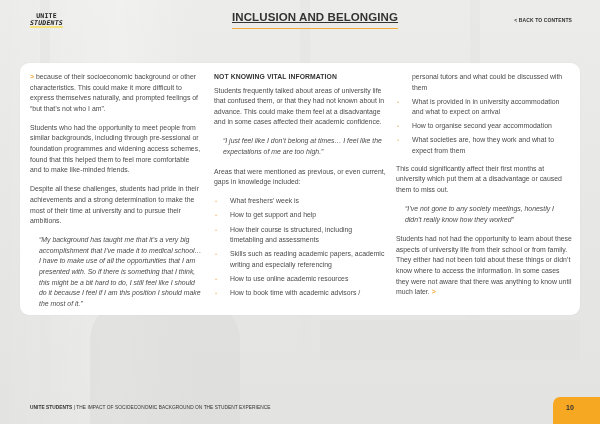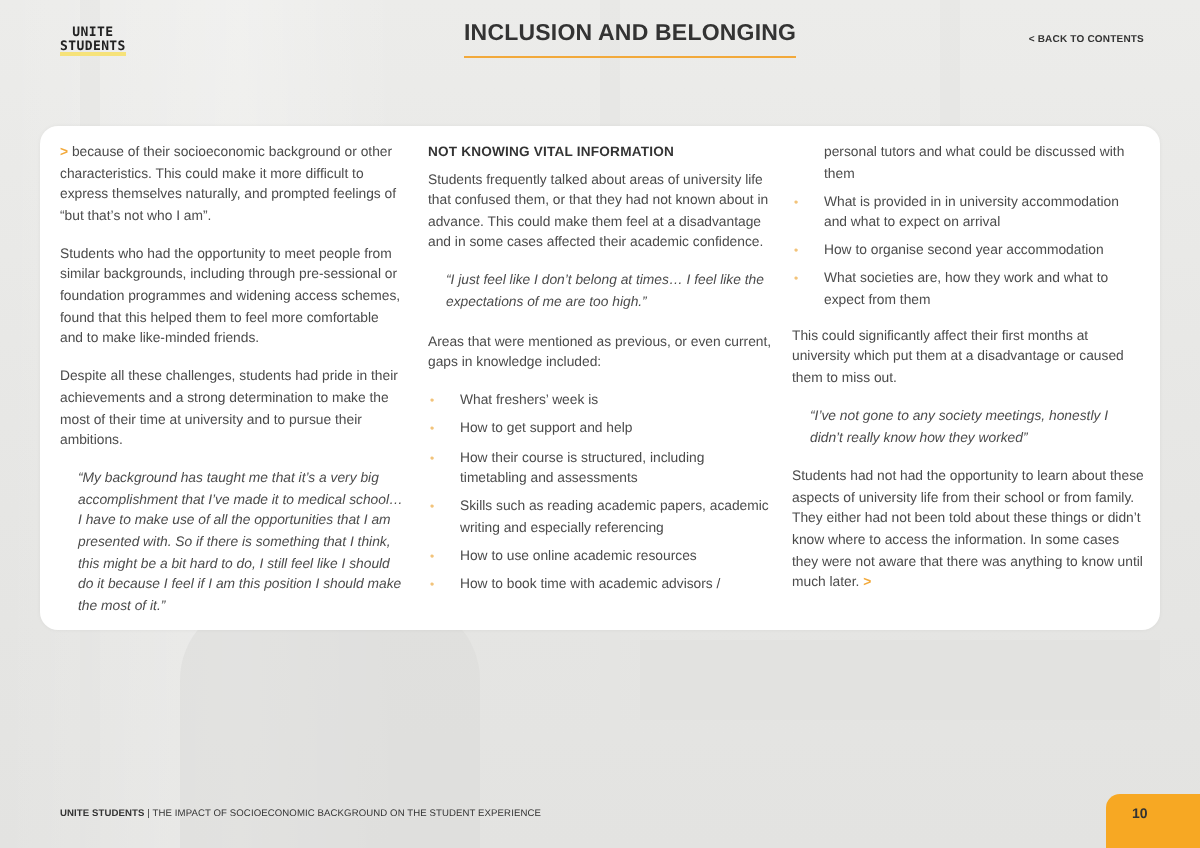--- a/index.html
+++ b/index.html
@@ -19,28 +19,29 @@
     .bg .shape1 { position:absolute; left:90px; top:300px; width:150px; height:124px; background:#dcdcda; border-radius: 40px 40px 0 0; opacity:.6; }
     .bg .shape2 { position:absolute; left:320px; top:320px; width:260px; height:40px; background:#dfdfdd; opacity:.5; }
     .bg .col { position:absolute; top:0; width:10px; height:424px; background:#e3e3e1; opacity:.5; }
 
     .logo {
       position: absolute; left: 30px; top: 13px;
       font-family: "DejaVu Sans Mono", monospace;
       font-weight: bold; font-size: 6.5px; line-height: 6.5px;
       color: #222; letter-spacing: 0.2px; text-align: center;
     }
-    .logo .u { border-bottom: 2px solid #f6e27a; display: inline-block; }
+    .logo .u { border-bottom: 2px solid #f6e27a; display: inline-block; font-style: italic; }
 
     .page-title {
       position: absolute; left: 232px; top: 11px;
       font-family: "Liberation Sans", sans-serif;
       font-weight: bold; font-size: 11.5px; color: #333;
       padding-bottom: 5px; border-bottom: 1.5px solid #f2a93b;
       letter-spacing: 0.1px;
+      text-decoration: underline;
     }
     .back-link {
       position: absolute; right: 28px; top: 17px;
       font-family: "Liberation Sans", sans-serif;
       font-size: 5px; font-weight: bold; color: #333; letter-spacing: 0.1px;
       text-decoration: none;
     }
 
     .card {
       position: absolute; left: 20px; top: 63px; width: 560px; height: 252px;

